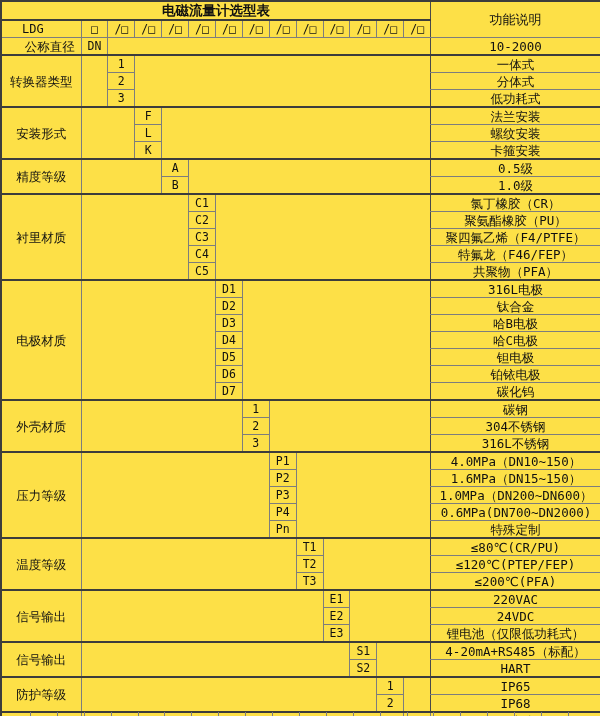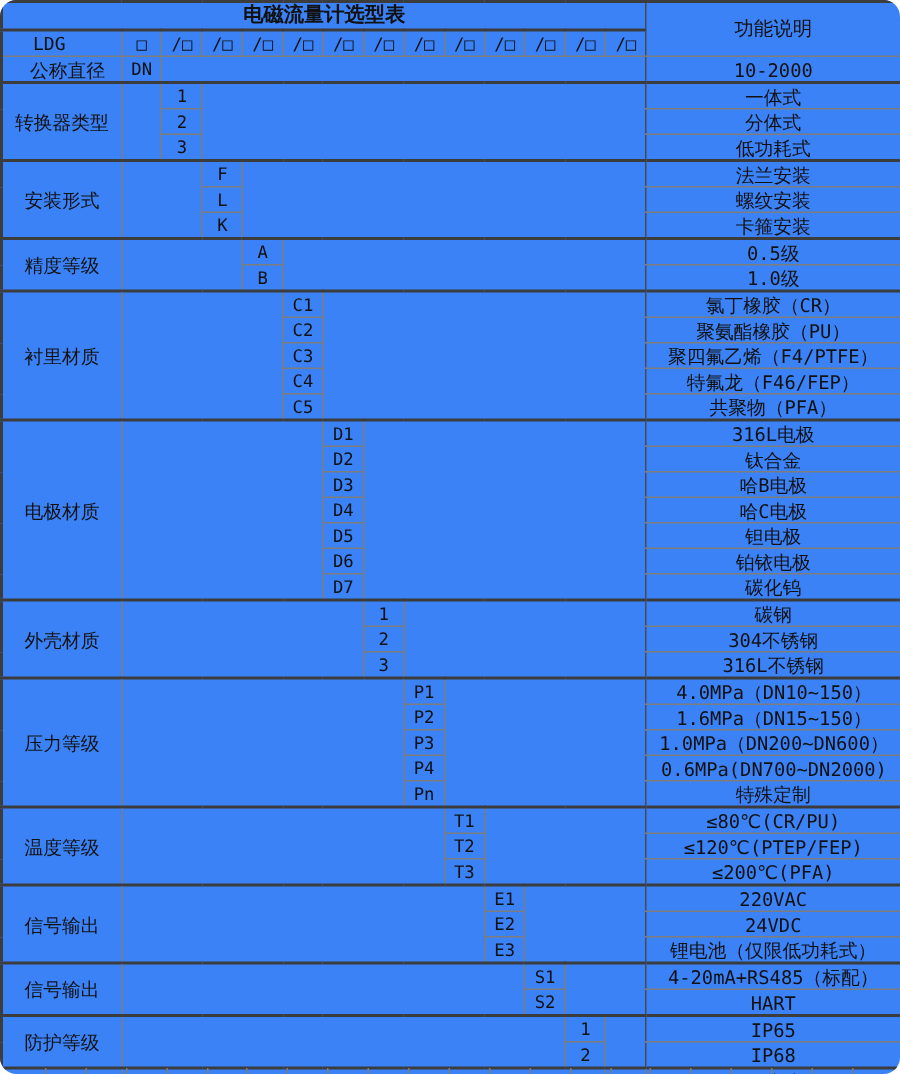--- a/index.html
+++ b/index.html
@@ -1,27 +1,27 @@
 <!DOCTYPE html>
 <html><head>
 <meta charset="utf-8">
 <style>
   html,body{margin:0;padding:0;background:#ffffff;}
-  .page{position:relative;width:600px;height:716px;background:#3b82f6;overflow:hidden;
-        font-family:"DejaVu Sans Mono","DejaVu Sans","Liberation Sans",sans-serif;color:#111;border-radius:11px;}
+  .page{position:relative;width:600px;height:716px;background:#fde047;overflow:hidden;
+        font-family:"DejaVu Sans Mono","DejaVu Sans","Liberation Sans",sans-serif;color:#111;}
   table.sel{border-collapse:collapse;table-layout:fixed;width:600px;
             border:2px solid #3c3c3c;}
   td{height:16px;padding:0 1px;font-size:12px;line-height:15px;text-align:center;
      vertical-align:middle;white-space:nowrap;overflow:hidden;}
   td.title-cell{height:17px;font-size:13.5px;font-weight:bold;border-bottom:2px solid #3c3c3c;}
   td.fn-head{font-size:13px;border-left:1.5px solid #4a4a4a;border-bottom:1px solid #7d7d7d;text-align:center;}
   td.ldg-cell{text-align:left;padding-left:20px;border-bottom:1px solid #7d7d7d;}
   td.code{border:1px solid #7d7d7d;font-size:11.5px;}
   td.label{font-size:12.5px;border-right:1px solid #7d7d7d;border-bottom:2px solid #3c3c3c;}
-  td.label.lft{text-align:left;padding-left:18px;}
+  td.label.lft{text-align:center;padding-left:18px;}
   td.gap{border-bottom:2px solid #3c3c3c;}
   td.desc{font-size:12.5px;border-left:1.5px solid #4a4a4a;border-bottom:1px solid #7d7d7d;margin-left:47px;}
   td.desc.left{text-align:center;padding-left:2px;}
   td.blk-end{border-bottom:2px solid #3c3c3c;}
   .ticks{position:absolute;left:0;top:712px;width:600px;height:4px;}
   .ticks i{position:absolute;top:0;width:1px;height:4px;background:#7d7d7d;display:block;}
 </style>
 </head>
 <body>
 

